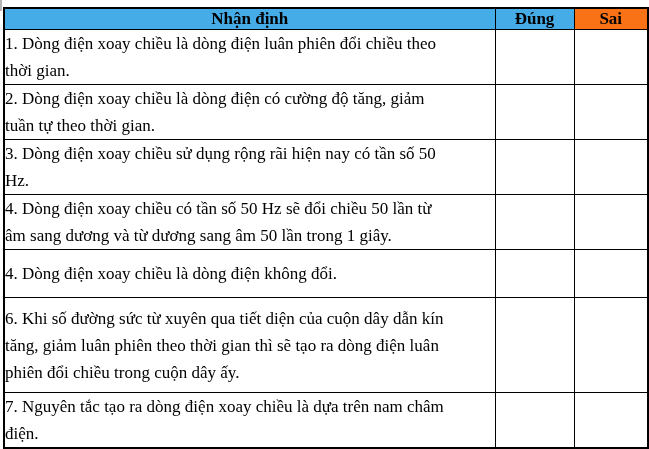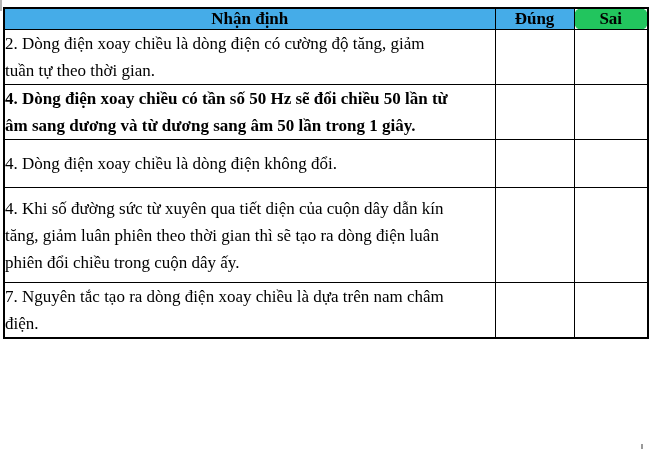--- a/index.html
+++ b/index.html
@@ -66,64 +66,76 @@
     white-space: pre-line;
     vertical-align: middle;
     text-align: left;
   }
   .answer-cell {
     background: #ffffff;
   }
   tr.r1 { height: 53px; }
   tr.r2 { height: 53px; }
   tr.r3 { height: 53px; }
-  tr.r4 { height: 54px; font-weight: bold; }
+  tr.r4 { height: 54px; }
   tr.r5 { height: 48px; }
   tr.r6 { height: 95px; }
   tr.r7 { height: 52px; }
 </style>
 </head>
 <body>
 
 <div class="artifact-topleft"></div>
 <div class="artifact-bottomright"></div>
 
 <table class="quiz-table">
   <colgroup>
     <col class="col-statement">
     <col class="col-true">
     <col class="col-false">
   </colgroup>
   <thead>
     <tr>
       <th class="header-cell" style="background: rgb(69, 172, 232);">Nhận định</th>
       <th class="header-cell" style="background: rgb(69, 172, 232); margin-left: 36px;">Đúng</th>
-      <th class="header-cell" style="background: #22c55e; border-radius: 8px;">Sai</th>
+      <th class="header-cell" style="background: #f97316;">Sai</th>
     </tr>
   </thead>
   <tbody>
+    <tr class="r1">
+      <td class="statement-cell">1. Dòng điện xoay chiều là dòng điện luân phiên đổi chiều theo
+thời gian.</td>
+      <td class="answer-cell"></td>
+      <td class="answer-cell"></td>
+    </tr>
     <tr class="r2">
       <td class="statement-cell">2. Dòng điện xoay chiều là dòng điện có cường độ tăng, giảm
 tuần tự theo thời gian.</td>
+      <td class="answer-cell"></td>
+      <td class="answer-cell"></td>
+    </tr>
+    <tr class="r3">
+      <td class="statement-cell">3. Dòng điện xoay chiều sử dụng rộng rãi hiện nay có tần số 50
+Hz.</td>
       <td class="answer-cell"></td>
       <td class="answer-cell"></td>
     </tr>
     <tr class="r4">
       <td class="statement-cell">4. Dòng điện xoay chiều có tần số 50 Hz sẽ đổi chiều 50 lần từ
 âm sang dương và từ dương sang âm 50 lần trong 1 giây.</td>
       <td class="answer-cell"></td>
       <td class="answer-cell"></td>
     </tr>
     <tr class="r5">
       <td class="statement-cell">4. Dòng điện xoay chiều là dòng điện không đổi.</td>
       <td class="answer-cell"></td>
       <td class="answer-cell"></td>
     </tr>
     <tr class="r6">
-      <td class="statement-cell">4. Khi số đường sức từ xuyên qua tiết diện của cuộn dây dẫn kín
+      <td class="statement-cell">6. Khi số đường sức từ xuyên qua tiết diện của cuộn dây dẫn kín
 tăng, giảm luân phiên theo thời gian thì sẽ tạo ra dòng điện luân
 phiên đổi chiều trong cuộn dây ấy.</td>
       <td class="answer-cell"></td>
       <td class="answer-cell"></td>
     </tr>
     <tr class="r7">
       <td class="statement-cell">7. Nguyên tắc tạo ra dòng điện xoay chiều là dựa trên nam châm
 điện.</td>
       <td class="answer-cell"></td>
       <td class="answer-cell"></td>

